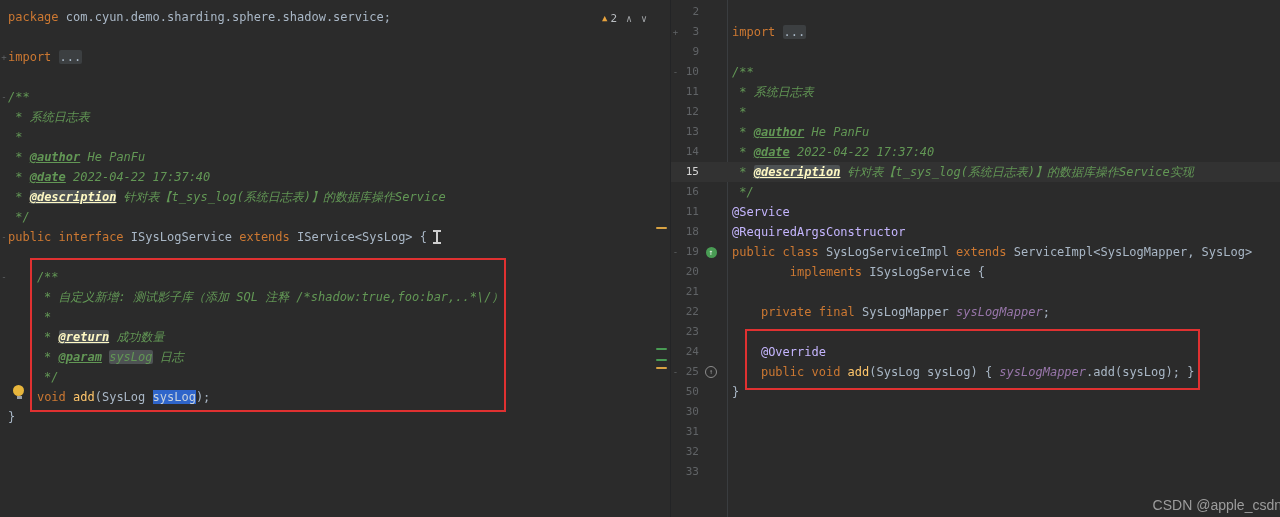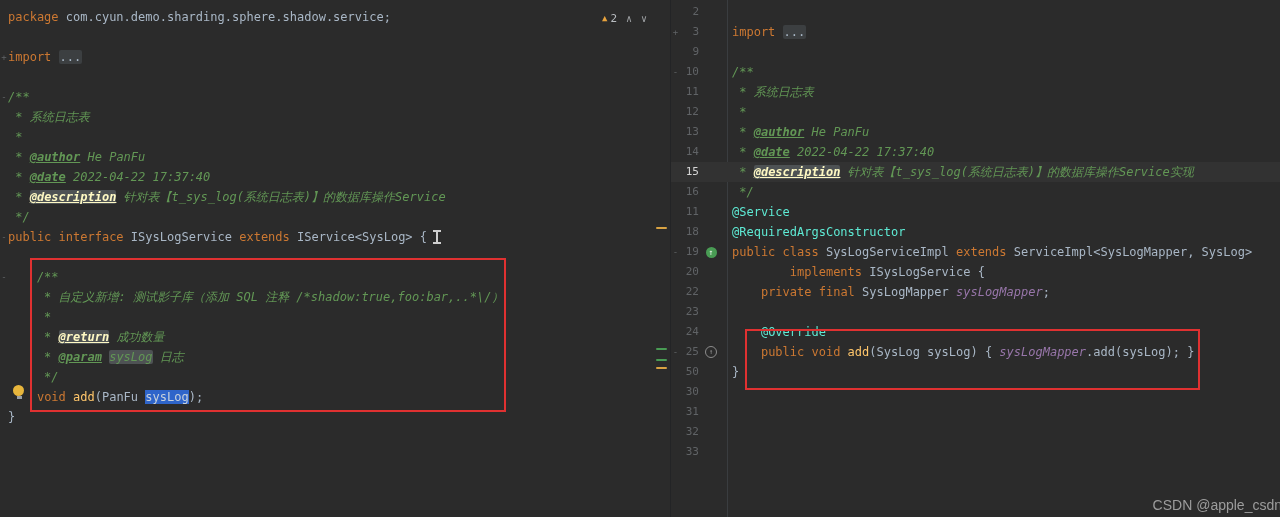--- a/index.html
+++ b/index.html
@@ -22,21 +22,21 @@
   .gutter-border{position:absolute;left:727px;top:0;width:1px;height:517px;background:#3a3d40;}
   .panel-divider{position:absolute;left:670px;top:0;width:1px;height:517px;background:#232426;}
   
   .tk{white-space:pre;}
   .kw{color:#cc7832;}
   .pl{color:#a9b7c6;}
   .cm{color:#629755;font-style:italic;}
   .tg{color:#629755;font-style:italic;font-weight:bold;text-decoration:underline;}
   .th{color:#fef9c3;font-style:italic;font-weight:bold;text-decoration:underline;background:#4e5254;border-radius:2px;}
   .ph{color:#629755;font-style:italic;background:#4e5254;border-radius:2px;}
-  .an{color:#5eead4;}
+  .an{color:#c4b5fd;}
   .mt{color:#ffc66b;}
   .fd{color:#9876aa;font-style:italic;}
   .se{background:#2f65ca;color:#c8d2dc;}
   .fo{background:#3c3f41;color:#a9b7c6;border-radius:2px;padding:0 1px;}
   
   .impl{display:inline-flex;width:11px;height:11px;border-radius:50%;background:#499c54;color:#eaf5ec;
         font-size:8px;line-height:11px;justify-content:center;align-items:center;}
   .ovr{display:inline-flex;width:10px;height:10px;border-radius:50%;border:1px solid #8c8c8c;color:#9c9c9c;
        font-size:7px;line-height:10px;justify-content:center;align-items:center;}
   
@@ -147,21 +147,21 @@
       <div class="row">
         <div class="lfold"></div>
         <div class="code"><span class="tk cm">     * </span><span class="tk tg">@param</span><span class="tk cm"> </span><span class="tk ph">sysLog</span><span class="tk cm"> 日志</span></div>
       </div>
       <div class="row">
         <div class="lfold"></div>
         <div class="code"><span class="tk cm">     */</span></div>
       </div>
       <div class="row">
         <div class="lfold"></div>
-        <div class="code"><span class="tk pl">    </span><span class="tk kw">void </span><span class="tk mt">add</span><span class="tk pl">(PanFu </span><span class="tk se">sysLog</span><span class="tk pl">);</span></div>
+        <div class="code"><span class="tk pl">    </span><span class="tk kw">void </span><span class="tk mt">add</span><span class="tk pl">(SysLog </span><span class="tk se">sysLog</span><span class="tk pl">);</span></div>
       </div>
       <div class="row">
         <div class="lfold"></div>
         <div class="code"><span class="tk pl">}</span></div>
       </div>
     </div>
 
   <div class="lines right-lines">
       <div class="row">
         <div class="fold"></div>
@@ -241,20 +241,26 @@
         <div class="gicon">
           <span class="impl">↑</span>
         </div>
         <div class="code right-code"><span class="tk kw">public class </span><span class="tk pl">SysLogServiceImpl </span><span class="tk kw">extends </span><span class="tk pl">ServiceImpl&lt;SysLogMapper, SysLog&gt;</span></div>
       </div>
       <div class="row">
         <div class="fold"></div>
         <div class="num">20</div>
         <div class="gicon"></div>
         <div class="code right-code"><span class="tk pl">        </span><span class="tk kw">implements </span><span class="tk pl">ISysLogService {</span></div>
+      </div>
+      <div class="row">
+        <div class="fold"></div>
+        <div class="num">21</div>
+        <div class="gicon"></div>
+        <div class="code right-code"></div>
       </div>
       <div class="row">
         <div class="fold"></div>
         <div class="num">22</div>
         <div class="gicon"></div>
         <div class="code right-code"><span class="tk pl">    </span><span class="tk kw">private final </span><span class="tk pl">SysLogMapper </span><span class="tk fd">sysLogMapper</span><span class="tk pl">;</span></div>
       </div>
       <div class="row">
         <div class="fold"></div>
         <div class="num">23</div>

